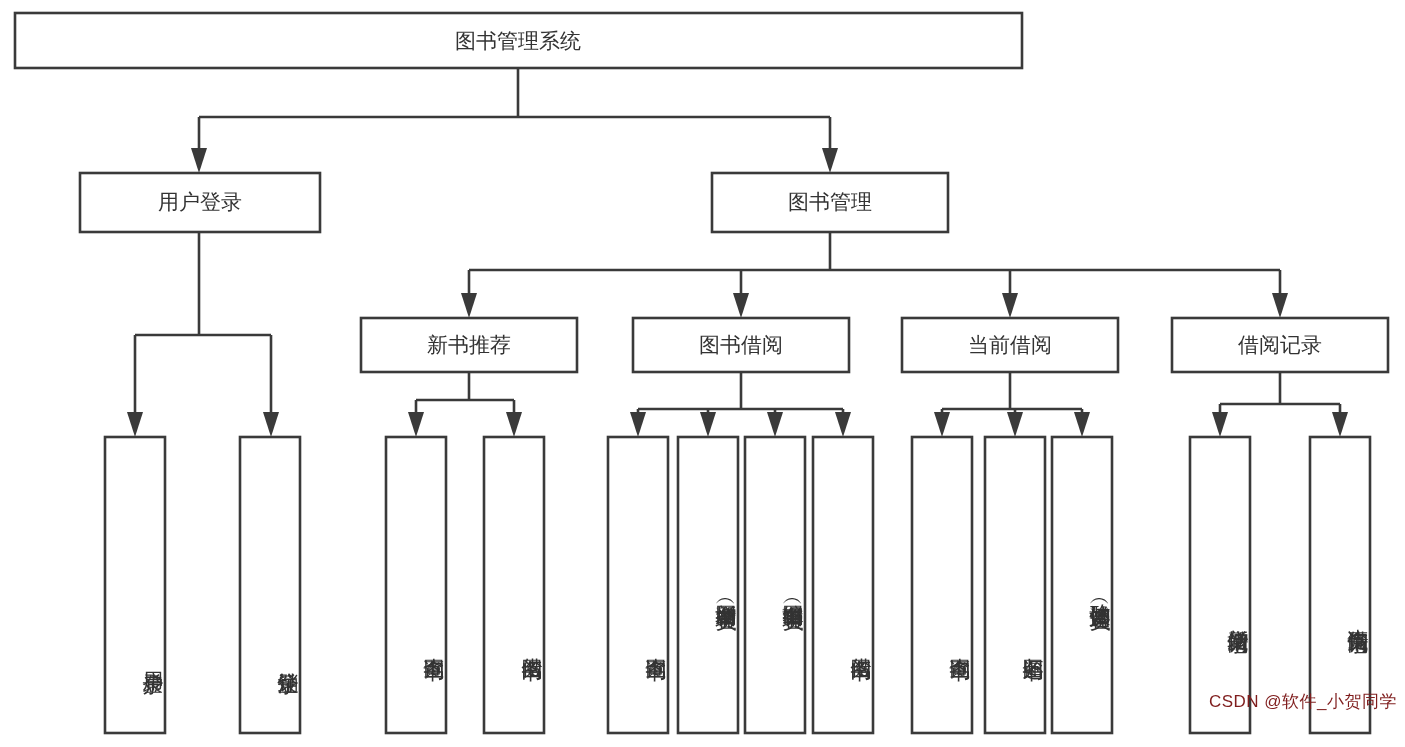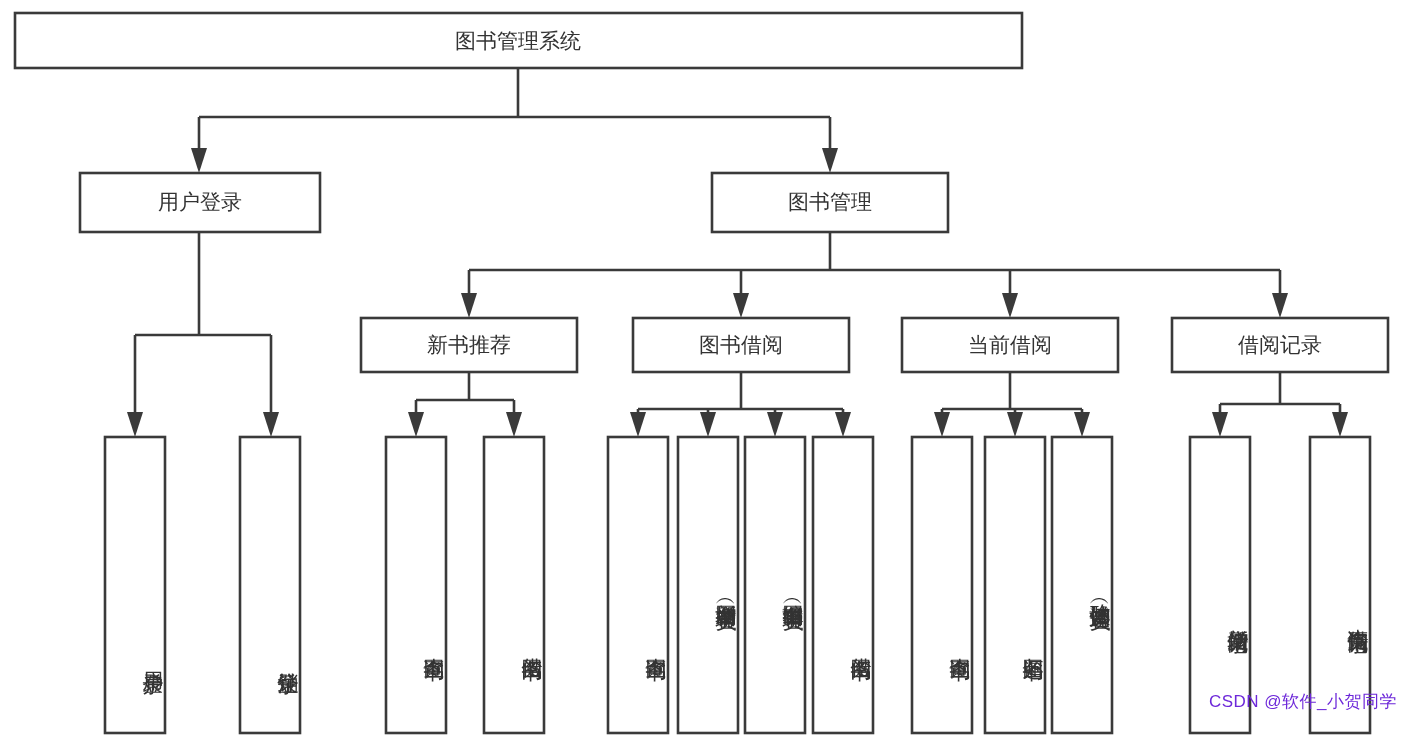--- a/index.html
+++ b/index.html
@@ -60,21 +60,21 @@
     line-height: 1.18;
     letter-spacing: 1px;
     font-family: "Liberation Sans", "DejaVu Sans", sans-serif;
     white-space: nowrap;
     pointer-events: none;
   }
   .watermark {
     position: absolute;
     right: 8px;
     bottom: 5px;
-    color: #6d28d9;
+    color: #7f1d1d;
     font-size: 17px;
     font-family: "Liberation Sans", "DejaVu Sans", sans-serif;
     letter-spacing: 0.5px;
     white-space: nowrap;
   }
 </style>
 </head>
 <body>
 
 <div id="diagram-root">

